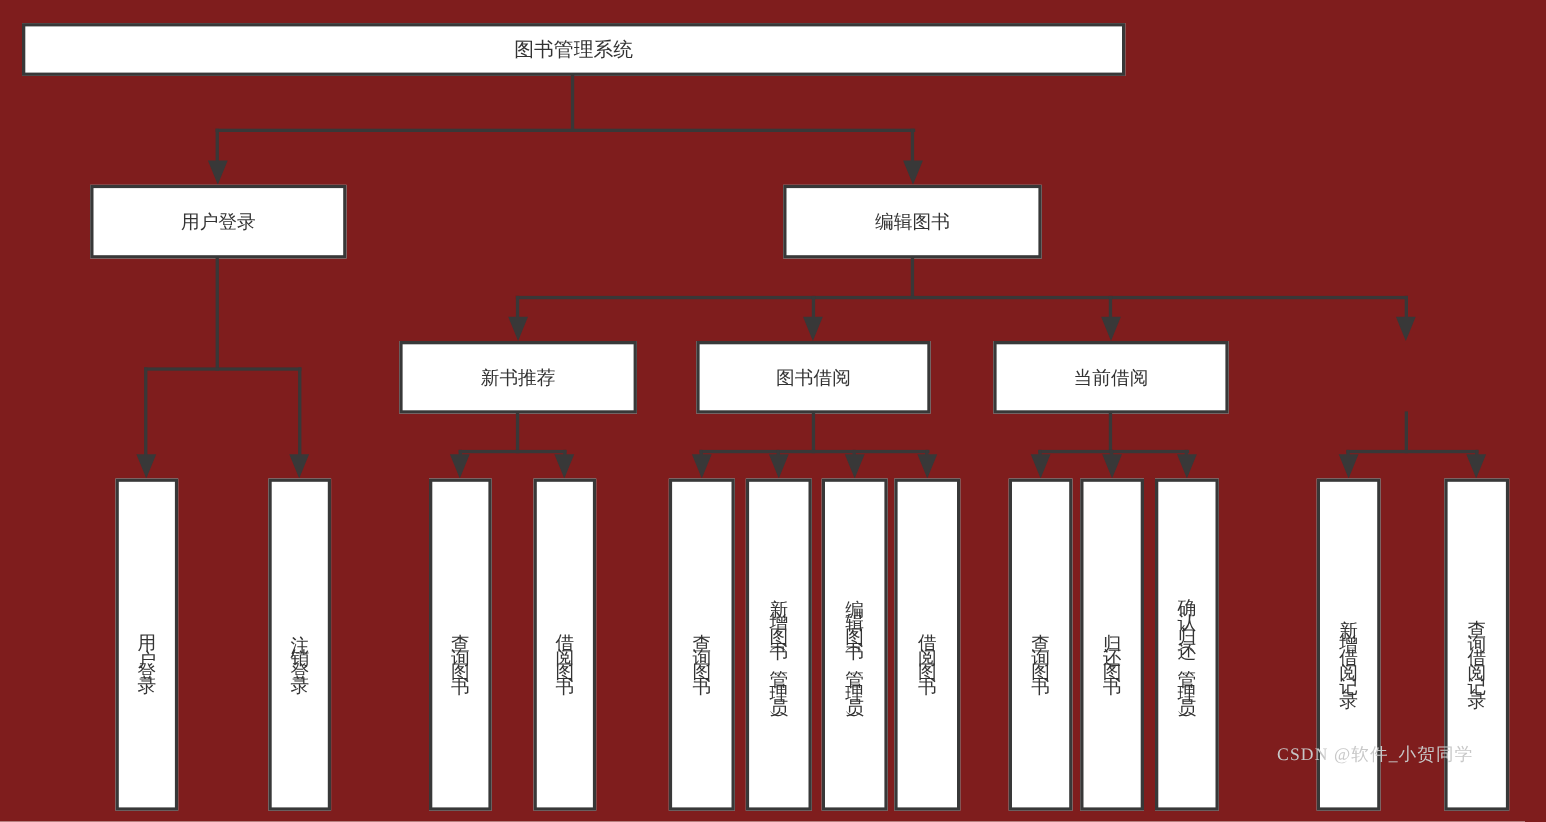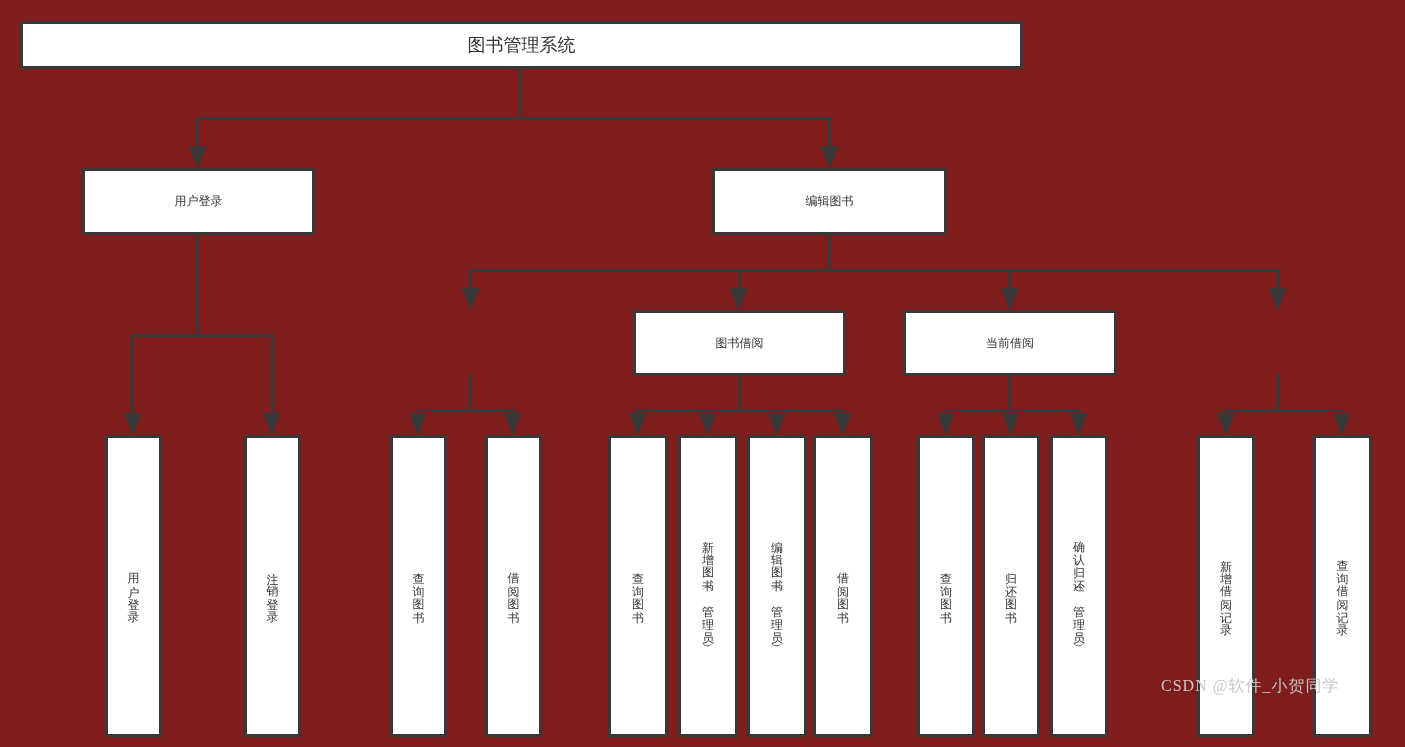--- a/index.html
+++ b/index.html
@@ -3,21 +3,21 @@
 <meta charset="utf-8">
 <style>
   html,body{margin:0;padding:0;background:#ffffff;}
   .canvas{
     position:relative;width:1405px;height:747px;background:#7f1d1d;
     font-family:Liberation Serif, serif;color:#333333;overflow:hidden;
   }
   .b{
     position:absolute;border:3px solid #383838;background:#ffffff;
     display:flex;align-items:center;justify-content:center;
-    font-size:12px;color:#333333;box-sizing:border-box;text-align:center;
+    font-size:17px;color:#333333;box-sizing:border-box;text-align:center;
   }
   .t1{font-size:18px;}
   .v{
     writing-mode:vertical-rl;text-orientation:mixed;
     letter-spacing:13px;line-height:1;padding-top:6px;
   }
   .hl{position:absolute;height:3px;background:#383838;}
   .vl{position:absolute;width:3px;background:#383838;}
   .ar{
     position:absolute;width:0;height:0;
@@ -63,20 +63,23 @@
   <div class="hl" style="left:469px;top:269px;width:811px;"></div>
   <div class="vl" style="left:469px;top:269px;height:21px;"></div>
   <div class="vl" style="left:738px;top:269px;height:21px;"></div>
   <div class="vl" style="left:1008px;top:269px;height:21px;"></div>
   <div class="vl" style="left:1277px;top:269px;height:21px;"></div>
   <div class="ar" style="left:462px;top:288px;"></div>
   <div class="ar" style="left:730px;top:288px;"></div>
   <div class="ar" style="left:1001px;top:288px;"></div>
   <div class="ar" style="left:1269px;top:288px;"></div>
 
+  <div class="b" style="left:363px;top:310px;width:216px;height:66px;">
+    <span>新书推荐</span>
+  </div>
   <div class="b" style="left:903px;top:310px;width:214px;height:66px;">
     <span>当前借阅</span>
   </div>
   <div class="b" style="left:633px;top:310px;width:213px;height:66px;">
     <span>图书借阅</span>
   </div>
 
   <div class="vl" style="left:469px;top:374px;height:38px;"></div>
   <div class="vl" style="left:738px;top:374px;height:38px;"></div>
   <div class="vl" style="left:1008px;top:374px;height:38px;"></div>

